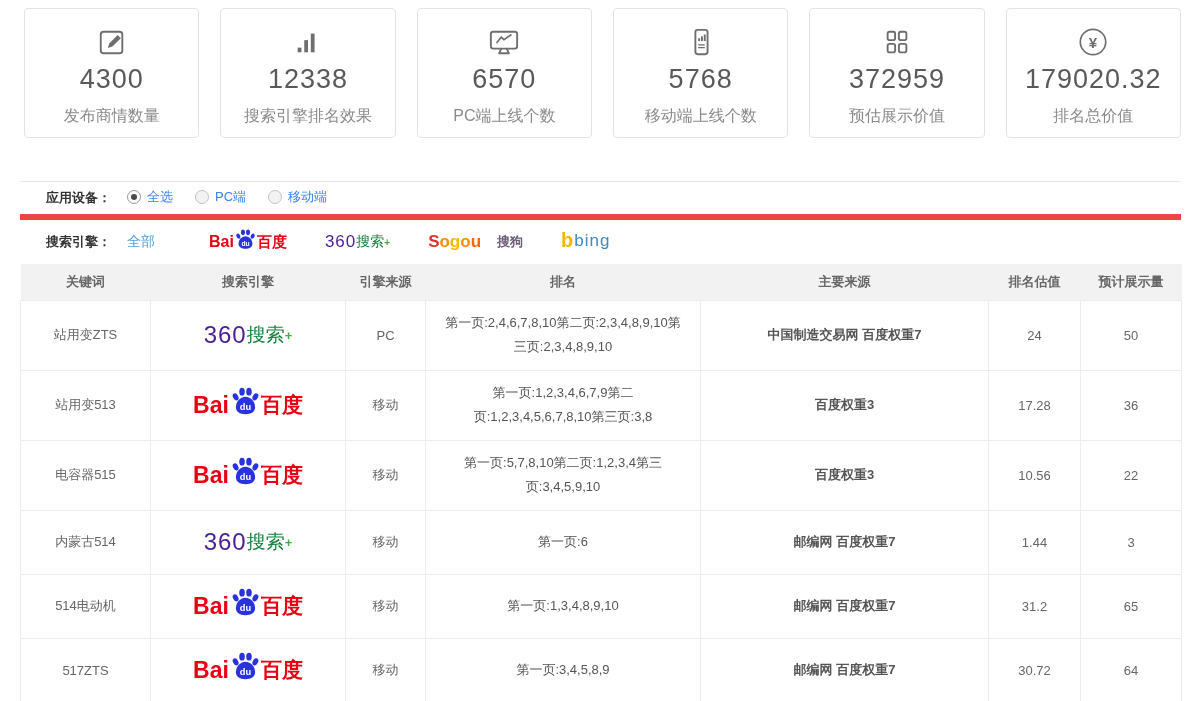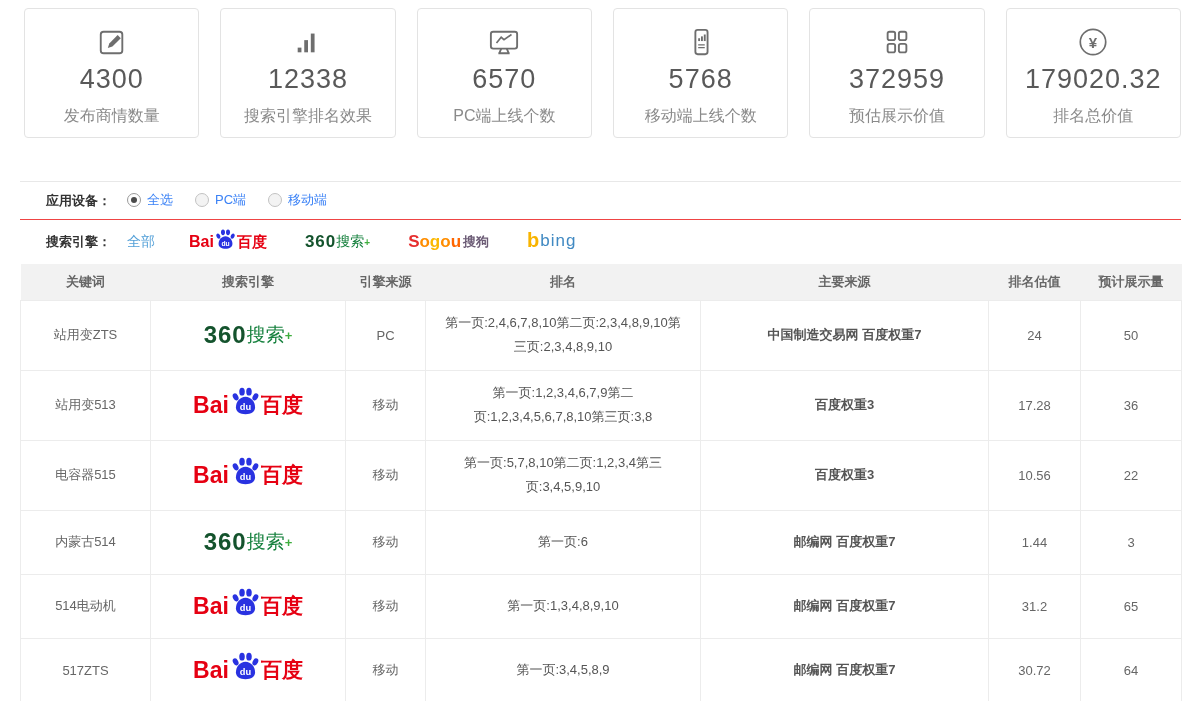--- a/index.html
+++ b/index.html
@@ -11,54 +11,54 @@
   .stat-card { flex:1; height:130px; border:1px solid #e3e3e3; border-radius:4px;
     text-align:center; padding-top:17px; background:#fff; }
   .stat-icon { height:32px; display:flex; align-items:center; justify-content:center; }
   .stat-icon svg { display:block; }
   .stat-value { font-size:27px; color:#595959; margin-top:6px; letter-spacing:1px; }
   .stat-label { font-size:16px; color:#8a8a8a; margin-top:11px; }
 
   
   .filter-panel { margin:43px 22px 0 20px; border-top:1px solid #e8e8e8; }
   .filter-row { display:flex; align-items:center; padding-left:26px; }
-  .filter-row.device { height:38px; border-bottom:1px solid #ef4444; }
+  .filter-row.device { height:38px; border-bottom:6px solid #ef4444; }
   .filter-row.engine { height:44px; }
   .filter-label { font-size:13px; font-weight:bold; color:#333; margin-right:16px; }
   .radio-option { display:inline-flex; align-items:center; margin-right:22px; cursor:pointer; }
   .radio { width:14px; height:14px; border-radius:50%; border:1px solid #c2c2c2;
     background:#f3f3f3; display:inline-block; margin-right:6px; position:relative; }
   .radio.checked { background:#fdfdfd; border-color:#9a9a9a; }
   .radio.checked::after { content:""; position:absolute; left:3px; top:3px; width:6px;
     height:6px; border-radius:50%; background:#4a4a4a; }
   .radio-text { font-size:13px; color:#3b82f6; }
-  .all-link { font-size:14px; color:#54a0d8; margin-right:34px; cursor:pointer; text-decoration:none; }
+  .all-link { font-size:14px; color:#54a0d8; margin-right:54px; cursor:pointer; text-decoration:none; }
   .engine-btn { margin-right:38px; cursor:pointer; display:inline-flex; align-items:center; }
 
   
   .logo { display:inline-flex; align-items:center; white-space:nowrap; }
   .bd-bai,.bd-cn { color:#e60012; font-weight:bold; }
   .logo-baidu.sm .bd-bai { font-size:16px; }
   .logo-baidu.sm .bd-cn { font-size:15px; }
   .logo-baidu.sm svg { width:21px; height:21px; margin:0 1px 6px 1px; }
   .logo-baidu.lg .bd-bai { font-size:23px; }
   .logo-baidu.lg .bd-cn { font-size:21px; }
   .logo-baidu.lg svg { width:29px; height:29px; margin:0 1px 8px 2px; }
-  .l360-num { color:#14532d; font-weight:bold; letter-spacing:1px; }
+  .l360-num { color:#4c1d95; font-weight:normal; letter-spacing:1px; }
   .l360-txt { color:#15803d; }
   .l360-plus { color:#3eae3e; font-weight:bold; vertical-align:super; }
   .logo-360.sm .l360-num { font-size:17px; }
   .logo-360.sm .l360-txt { font-size:14px; }
   .logo-360.sm .l360-plus { font-size:10px; }
   .logo-360.lg .l360-num { font-size:24px; }
   .logo-360.lg .l360-txt { font-size:19px; }
   .logo-360.lg .l360-plus { font-size:13px; }
   .logo-sogou { font-weight:bold; }
   .sg-l { font-size:17px; }
-  .sg-cn { font-size:13px; color:#6b5b75; margin-left:2px; }
+  .sg-cn { font-size:13px; color:#6b5b75; margin-left:16px; }
   .logo-bing .bg-b { color:#f8b400; font-weight:bold; font-size:20px; margin-right:1px; }
   .logo-bing .bg-t { color:#4089c2; font-size:17px; letter-spacing:1px; }
 
   
   table { width:calc(100% - 42px); margin:0 22px 0 20px; border-collapse:collapse; table-layout:fixed; }
   thead th { background:#f2f2f2; height:36px; font-size:13px; font-weight:bold;
     color:#666; text-align:center; }
   tbody td { border:1px solid #ececec; text-align:center; font-size:13px; color:#666;
     height:70px; vertical-align:middle; padding:4px 8px; }
   tbody tr:nth-child(n+4) td { height:64px; }

